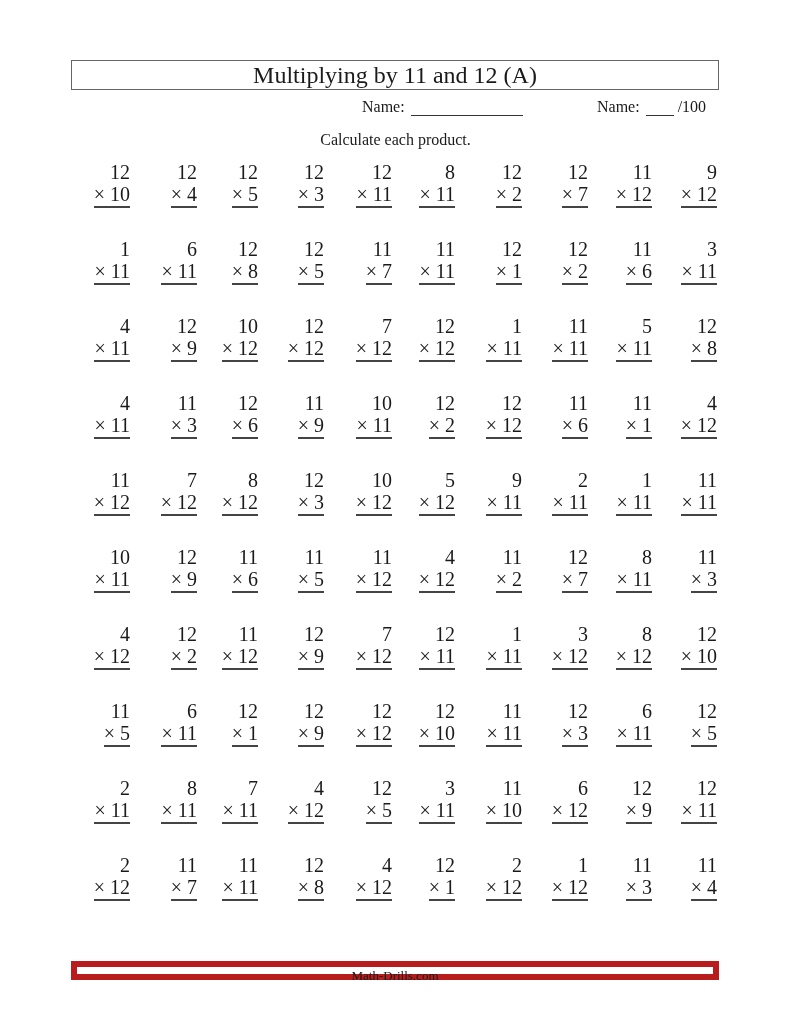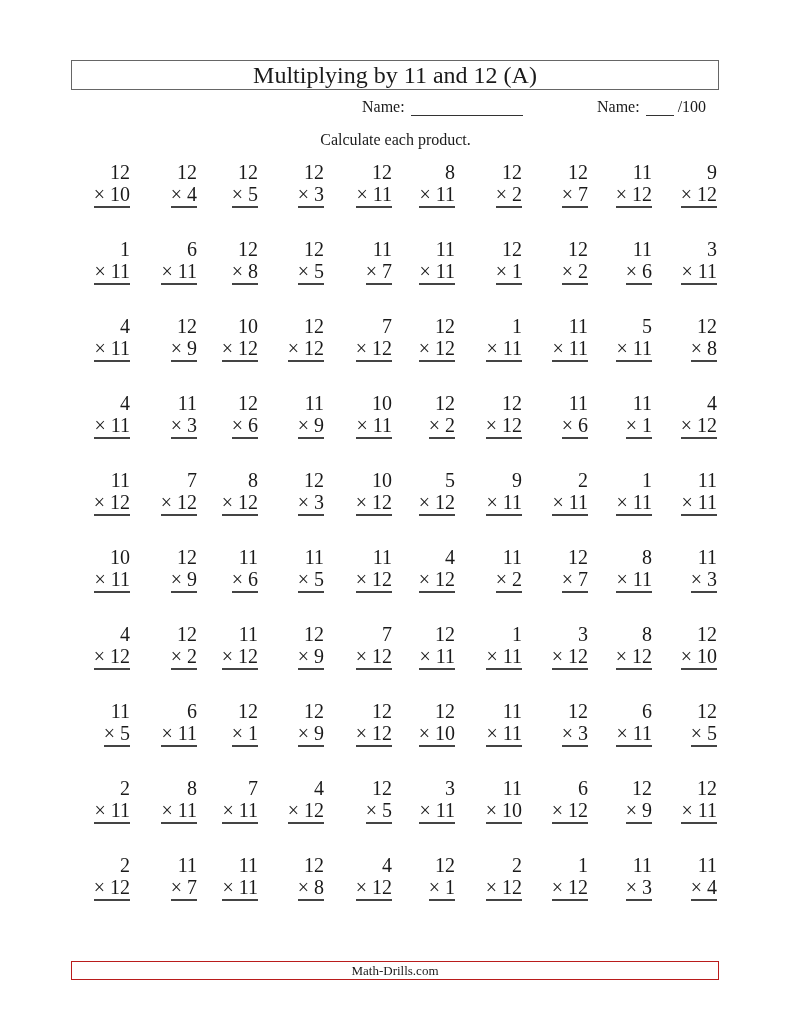--- a/index.html
+++ b/index.html
@@ -26,21 +26,21 @@
     }
     .prob-row { position: relative; height: 77px; }
     .prob {
       position: absolute; width: 60px; text-align: right; font-size: 20px; line-height: 22px;
     }
     .prob .top, .prob .bot { display: block; white-space: nowrap; }
     .prob .bot { border-bottom: 2px solid #444; padding-bottom: 1px; display: inline-block; }
     .prob .bot-wrap { text-align: right; }
     .footer-box {
       position: absolute; left: 71px; top: 961px; width: 648px; height: 19px;
-      border: 1px solid #b91c1c; box-sizing: border-box; text-align: center;
+      border: 6px solid #b91c1c; box-sizing: border-box; text-align: center;
       font-size: 13px; line-height: 17px;
     }
   </style>
 </head>
 <body>
 
 <div class="title-box">Multiplying by 11 and 12 (A)</div>
 
 <div class="info-row">
   <span class="fld" style="left:292px">

